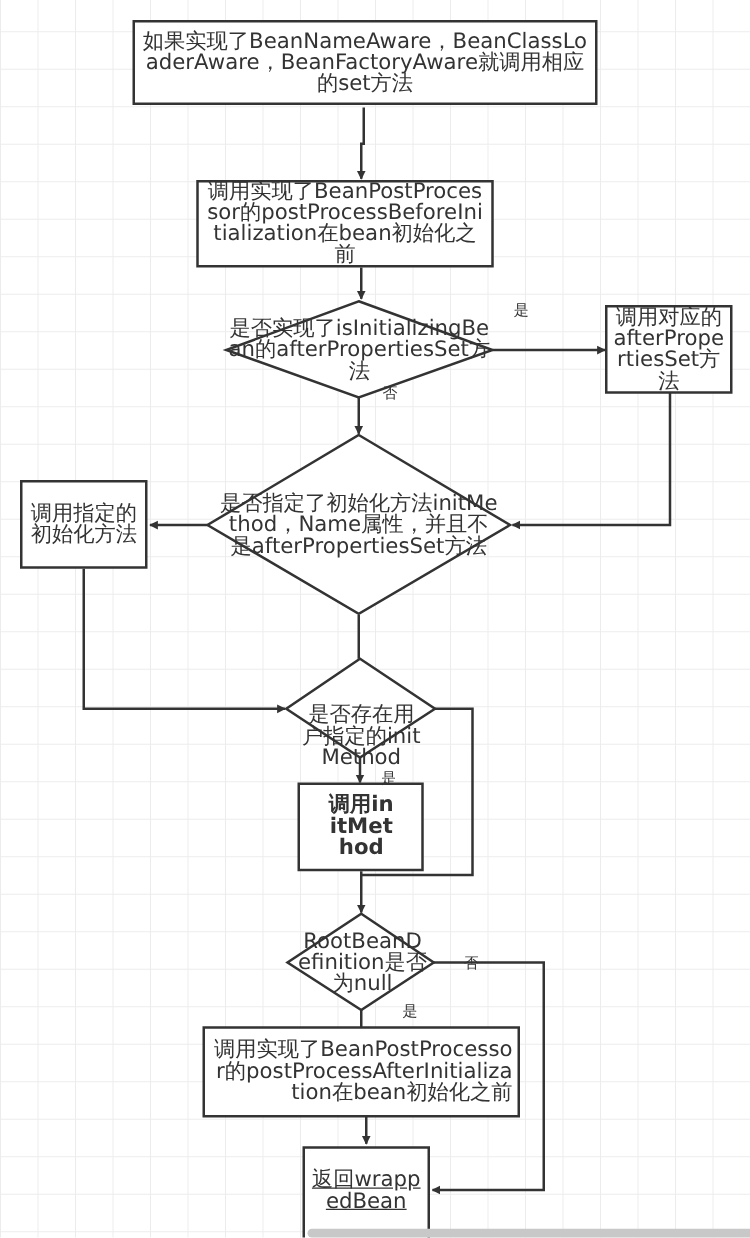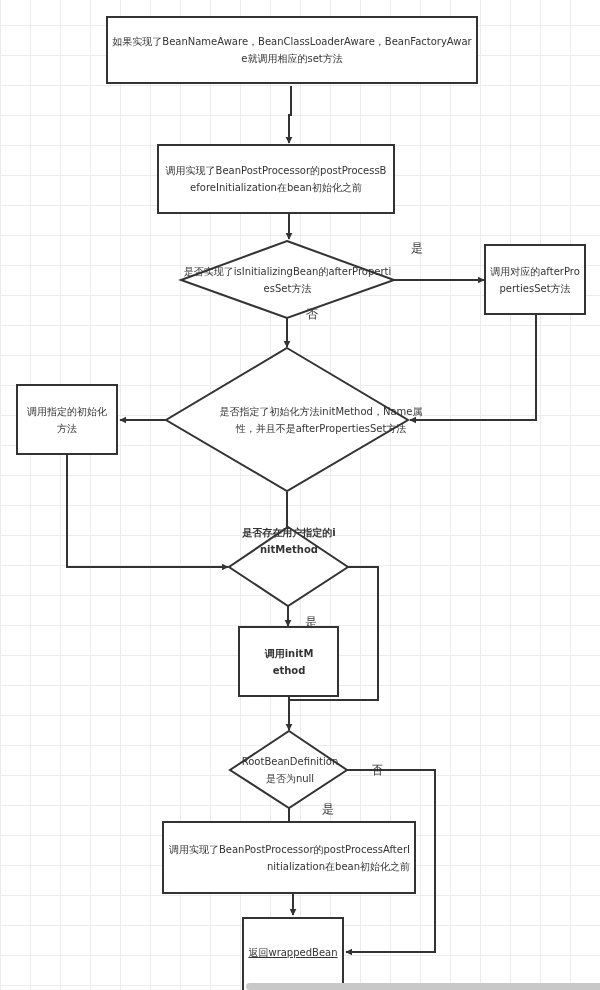--- a/index.html
+++ b/index.html
@@ -9,21 +9,21 @@
     background-image:
       linear-gradient(to right, #ececec 1px, transparent 1px),
       linear-gradient(to bottom, #ececec 1px, transparent 1px);
     background-size: 30px 30px;
     background-position: 0 -5px;
     font-family: "DejaVu Sans", sans-serif;
   }
   #canvas { position: absolute; left: 0; top: 0; width: 600px; height: 990px; }
   .node-text {
     position: absolute; display: flex; align-items: center; justify-content: center;
-    text-align: center; color: #333; font-size: 10px; line-height: 17px;
+    text-align: center; color: #333; font-size: 17px; line-height: 17px;
     pointer-events: none; word-break: break-all;
   }
   .edge-label { position: absolute; font-size: 12px; color: #333; }
   .scrollbar {
     position: absolute; left: 246px; top: 983px; width: 354px; height: 7px;
     background: #c8c8c8; border-radius: 4px 0 0 4px;
   }
 </style>
 </head>
 <body>
@@ -63,23 +63,23 @@
     <polygon points="289,731 347,770 289,808 230,770"></polygon>
     <rect x="163" y="822" width="252" height="71"></rect>
     <rect x="243" y="918" width="100" height="80"></rect>
   </g>
 </svg>
 
 <div class="node-text" style="left:112px;top:20px;width:360px;height:60px;">如果实现了BeanNameAware，BeanClassLoaderAware，BeanFactoryAware就调用相应的set方法</div>
 <div class="node-text" style="left:163px;top:148px;width:226px;height:62px;">调用实现了BeanPostProcessor的postProcessBeforeInitialization在bean初始化之前</div>
 <div class="node-text" style="left:181px;top:262px;width:213px;height:36px;">是否实现了isInitializingBean的afterPropertiesSet方法</div>
 <div class="node-text" style="left:490px;top:248px;width:90px;height:63px;">调用对应的afterPropertiesSet方法</div>
-<div class="node-text" style="left:176px;top:392px;width:222px;height:56px;margin-left:34px;">是否指定了初始化方法initMethod，Name属性，并且不是afterPropertiesSet方法</div>
+<div class="node-text" style="left:176px;top:392px;width:222px;height:56px;">是否指定了初始化方法initMethod，Name属性，并且不是afterPropertiesSet方法</div>
 <div class="node-text" style="left:24px;top:388px;width:86px;height:63px;">调用指定的初始化方法</div>
-<div class="node-text" style="left:240px;top:523px;width:98px;height:36px;font-weight:bold;">是否存在用户指定的initMethod</div>
+<div class="node-text" style="left:240px;top:571px;width:98px;height:36px;">是否存在用户指定的initMethod</div>
 <div class="node-text" style="left:262px;top:630px;width:54px;height:63px;font-weight:bold;">调用initMethod</div>
 <div class="node-text" style="left:238px;top:752px;width:104px;height:36px;">RootBeanDefinition是否为null</div>
 <div class="node-text" style="left:168px;top:825px;width:242px;height:65px;text-align:right;">调用实现了BeanPostProcessor的postProcessAfterInitialization在bean初始化之前</div>
 <div class="node-text" style="left:248px;top:921px;width:90px;height:63px;text-decoration:underline;">返回wrappedBean</div>
 
 <span class="edge-label" style="left:411px;top:240px;">是</span>
 <span class="edge-label" style="left:306px;top:306px;">否</span>
 <span class="edge-label" style="left:305px;top:614px;">是</span>
 <span class="edge-label" style="left:371px;top:762px;">否</span>
 <span class="edge-label" style="left:322px;top:801px;">是</span>

